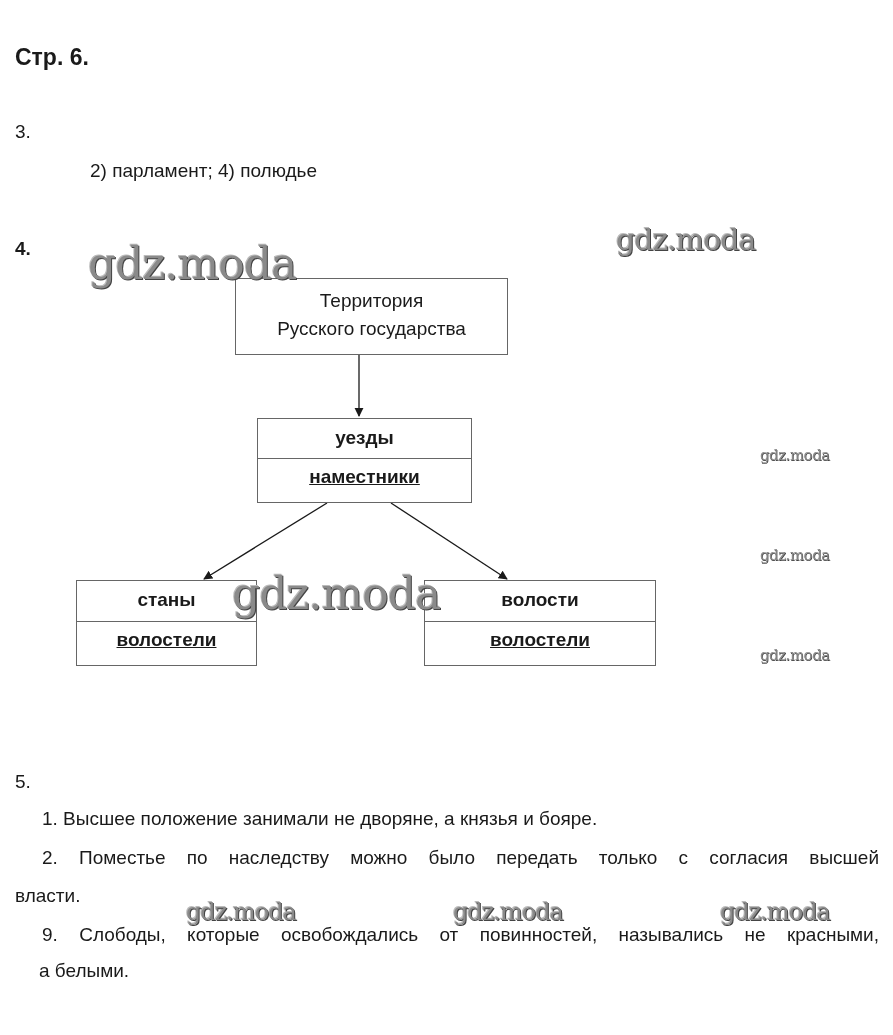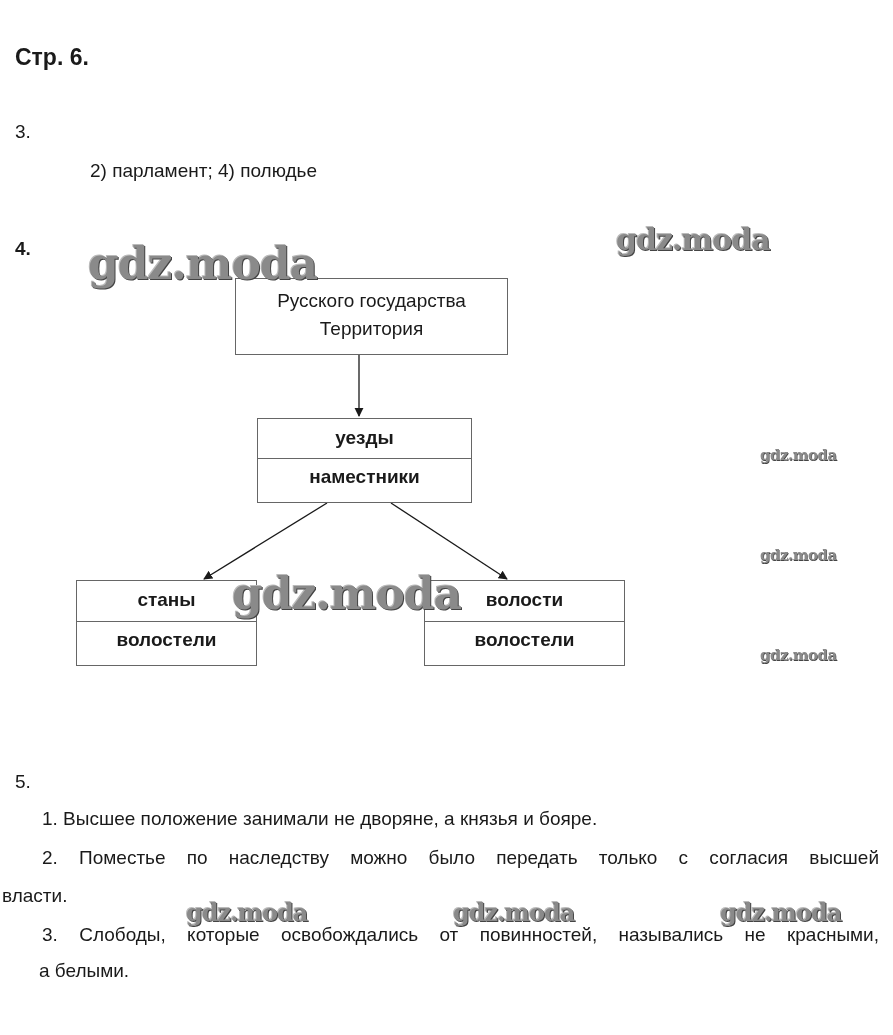--- a/index.html
+++ b/index.html
@@ -8,40 +8,40 @@
   .abs { position: absolute; }
   .page-title { left: 15px; top: 44px; font-size: 23px; font-weight: bold; }
   .q-num { font-size: 19px; }
   .q3-num { left: 15px; top: 121px; }
   .q3-ans { left: 42px; top: 160px; font-size: 19px; margin-left: 48px; }
   .q4-num { left: 15px; top: 238px; font-weight: bold; }
   .q5-num { left: 15px; top: 771px; }
   .para { font-size: 19px; white-space: nowrap; }
   .p1 { left: 42px; top: 808px; }
   .p2 { left: 42px; top: 847px; width: 837px; text-align: justify; text-align-last: justify; white-space: normal; }
-  .p2b { left: 2px; top: 885px; }
+  .p2b { left: 15px; top: 885px; }
   .p3 { left: 42px; top: 924px; width: 837px; text-align: justify; text-align-last: justify; white-space: normal; }
   .p3b { left: 15px; top: 960px; margin-left: 24px; }
 
   .box { position: absolute; border: 1px solid #666; background: transparent; box-sizing: border-box; }
   .box-root { left: 235px; top: 278px; width: 273px; height: 77px; text-align: center;
               font-size: 19px; line-height: 28px; padding-top: 8px; }
   .cell { position: absolute; left: 0; right: 0; text-align: center; font-size: 19px; font-weight: bold; }
   .box-uezd { left: 257px; top: 418px; width: 215px; height: 85px; }
   .box-stan { left: 76px; top: 580px; width: 181px; height: 86px; }
-  .box-volost { left: 424px; top: 580px; width: 201px; height: 86px; }
+  .box-volost { left: 424px; top: 580px; width: 232px; height: 86px; }
   .divider { position: absolute; left: 0; right: 0; top: 39px; height: 0; border-top: 1px solid #666; }
   .box-stan .divider, .box-volost .divider { top: 40px; }
   .cell-top { top: 8px; }
-  .cell-bot { top: 47px; }
+  .cell-bot { top: 47px; text-decoration: underline; }
   .box-stan .cell-bot, .box-volost .cell-bot { top: 48px; }
 
   svg.arrows { position: absolute; left: 0; top: 0; width: 893px; height: 1035px; pointer-events: none; }
 
-  .wm { position: absolute; font-family: "DejaVu Serif", "Liberation Serif", serif; font-weight: bold;
+  .wm { position: absolute; font-family: "DejaVu Serif", "Liberation Serif", serif; font-weight: normal;
         color: #8a8a8a; letter-spacing: -1px;
         text-shadow: 1px 1px 0 #444, -1px -1px 0 #bbb; }
   .wm-big { font-size: 44px; }
   .wm-mid { font-size: 30px; }
   .wm-small { font-size: 15px; letter-spacing: -0.5px; text-shadow: 0.5px 0.5px 0 #444; }
   .wm-med2 { font-size: 24px; }
 </style>
 </head>
 <body>
 
@@ -57,22 +57,22 @@
     <marker id="ah" viewBox="0 0 10 10" refX="9" refY="5" markerWidth="7" markerHeight="7" orient="auto-start-reverse">
       <path d="M0,0 L10,5 L0,10 z" fill="#1a1a1a"></path>
     </marker>
   </defs>
   <line x1="359" y1="355" x2="359" y2="416" stroke="#1a1a1a" stroke-width="1.3" marker-end="url(#ah)"></line>
   <line x1="327" y1="503" x2="204" y2="579" stroke="#1a1a1a" stroke-width="1.3" marker-end="url(#ah)"></line>
   <line x1="391" y1="503" x2="507" y2="579" stroke="#1a1a1a" stroke-width="1.3" marker-end="url(#ah)"></line>
 </svg>
 
 <div class="box box-root">
+  <div>Территория</div>
   <div>Русского государства</div>
-  <div>Территория</div>
 </div>
 
 <div class="box box-uezd">
   <div class="cell cell-top">уезды</div>
   <div class="divider"></div>
   <div class="cell cell-bot">наместники</div>
 </div>
 
 <div class="box box-stan">
   <div class="cell cell-top">станы</div>
@@ -83,21 +83,21 @@
 <div class="box box-volost">
   <div class="cell cell-top">волости</div>
   <div class="divider"></div>
   <div class="cell cell-bot">волостели</div>
 </div>
 
 <div class="abs q-num q5-num">5.</div>
 <div class="abs para p1">1. Высшее положение занимали не дворяне, а князья и бояре.</div>
 <div class="abs para p2">2. Поместье по наследству можно было передать только с согласия высшей</div>
 <div class="abs para p2b">власти.</div>
-<div class="abs para p3">3. Слободы, которые освобождались от повинностей, назывались не красными,</div>
+<div class="abs para p3">9. Слободы, которые освобождались от повинностей, назывались не красными,</div>
 <div class="abs para p3b">а белыми.</div>
 
 <div class="wm wm-big" style="left:88px; top:238px;">gdz.moda</div>
 <div class="wm wm-mid" style="left:616px; top:222px;">gdz.moda</div>
 <div class="wm wm-big" style="left:232px; top:568px;">gdz.moda</div>
 <div class="wm wm-small" style="left:760px; top:446px;">gdz.moda</div>
 <div class="wm wm-small" style="left:760px; top:546px;">gdz.moda</div>
 <div class="wm wm-small" style="left:760px; top:646px;">gdz.moda</div>
 <div class="wm wm-med2" style="left:186px; top:898px;">gdz.moda</div>
 <div class="wm wm-med2" style="left:453px; top:898px;">gdz.moda</div>

